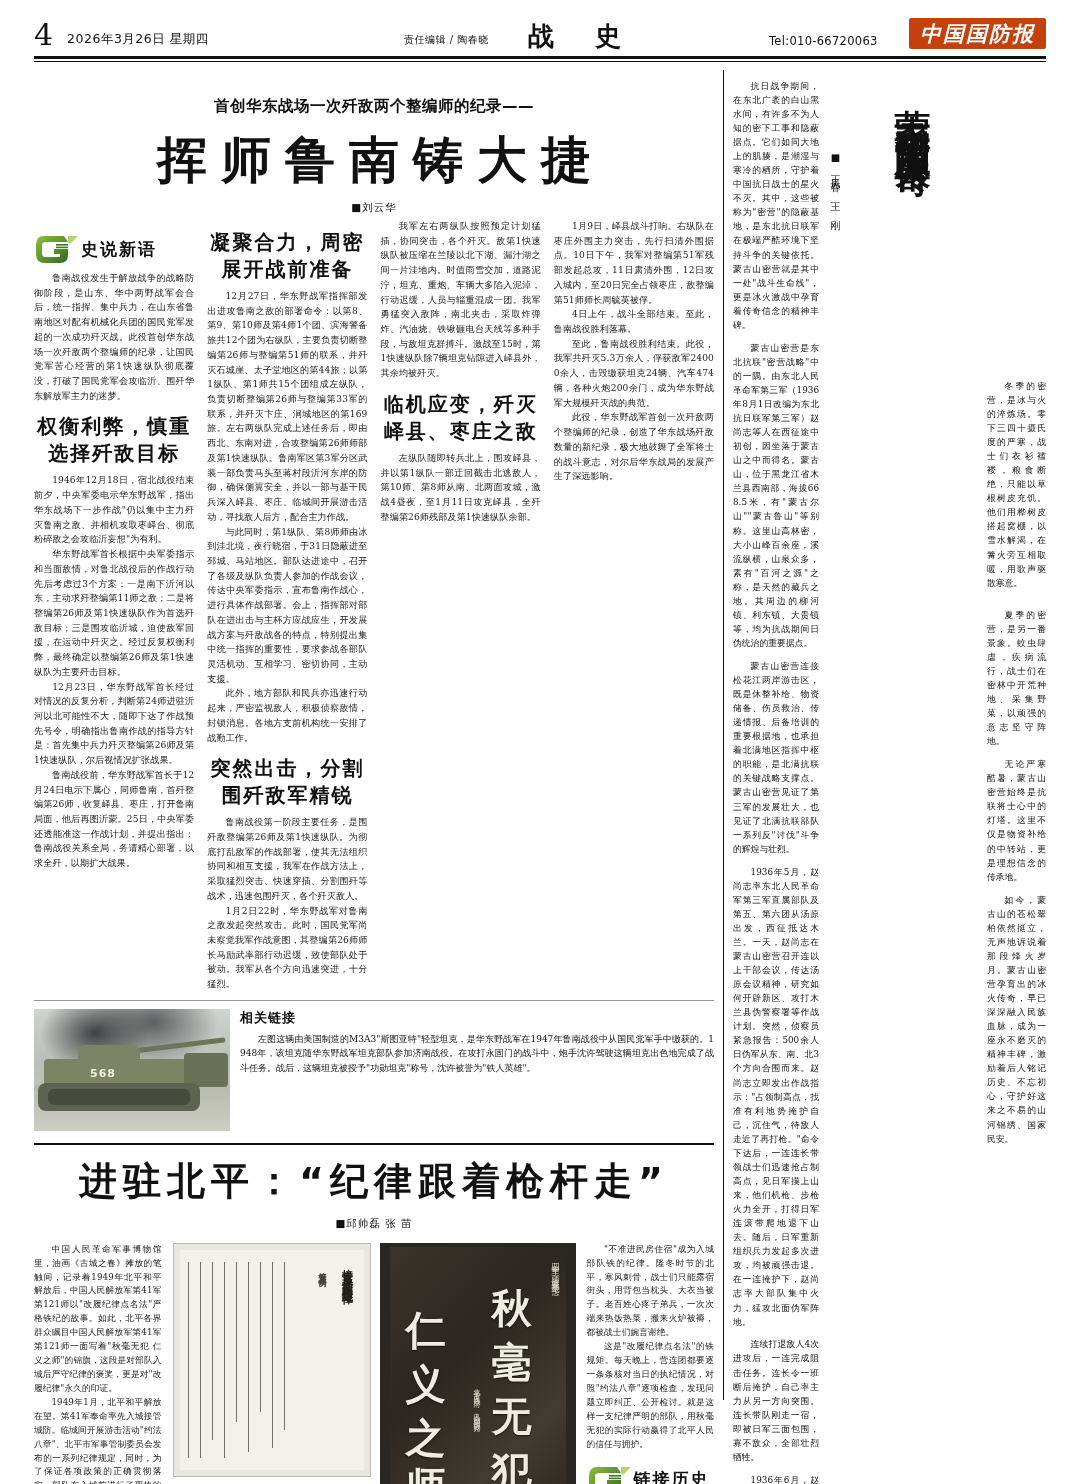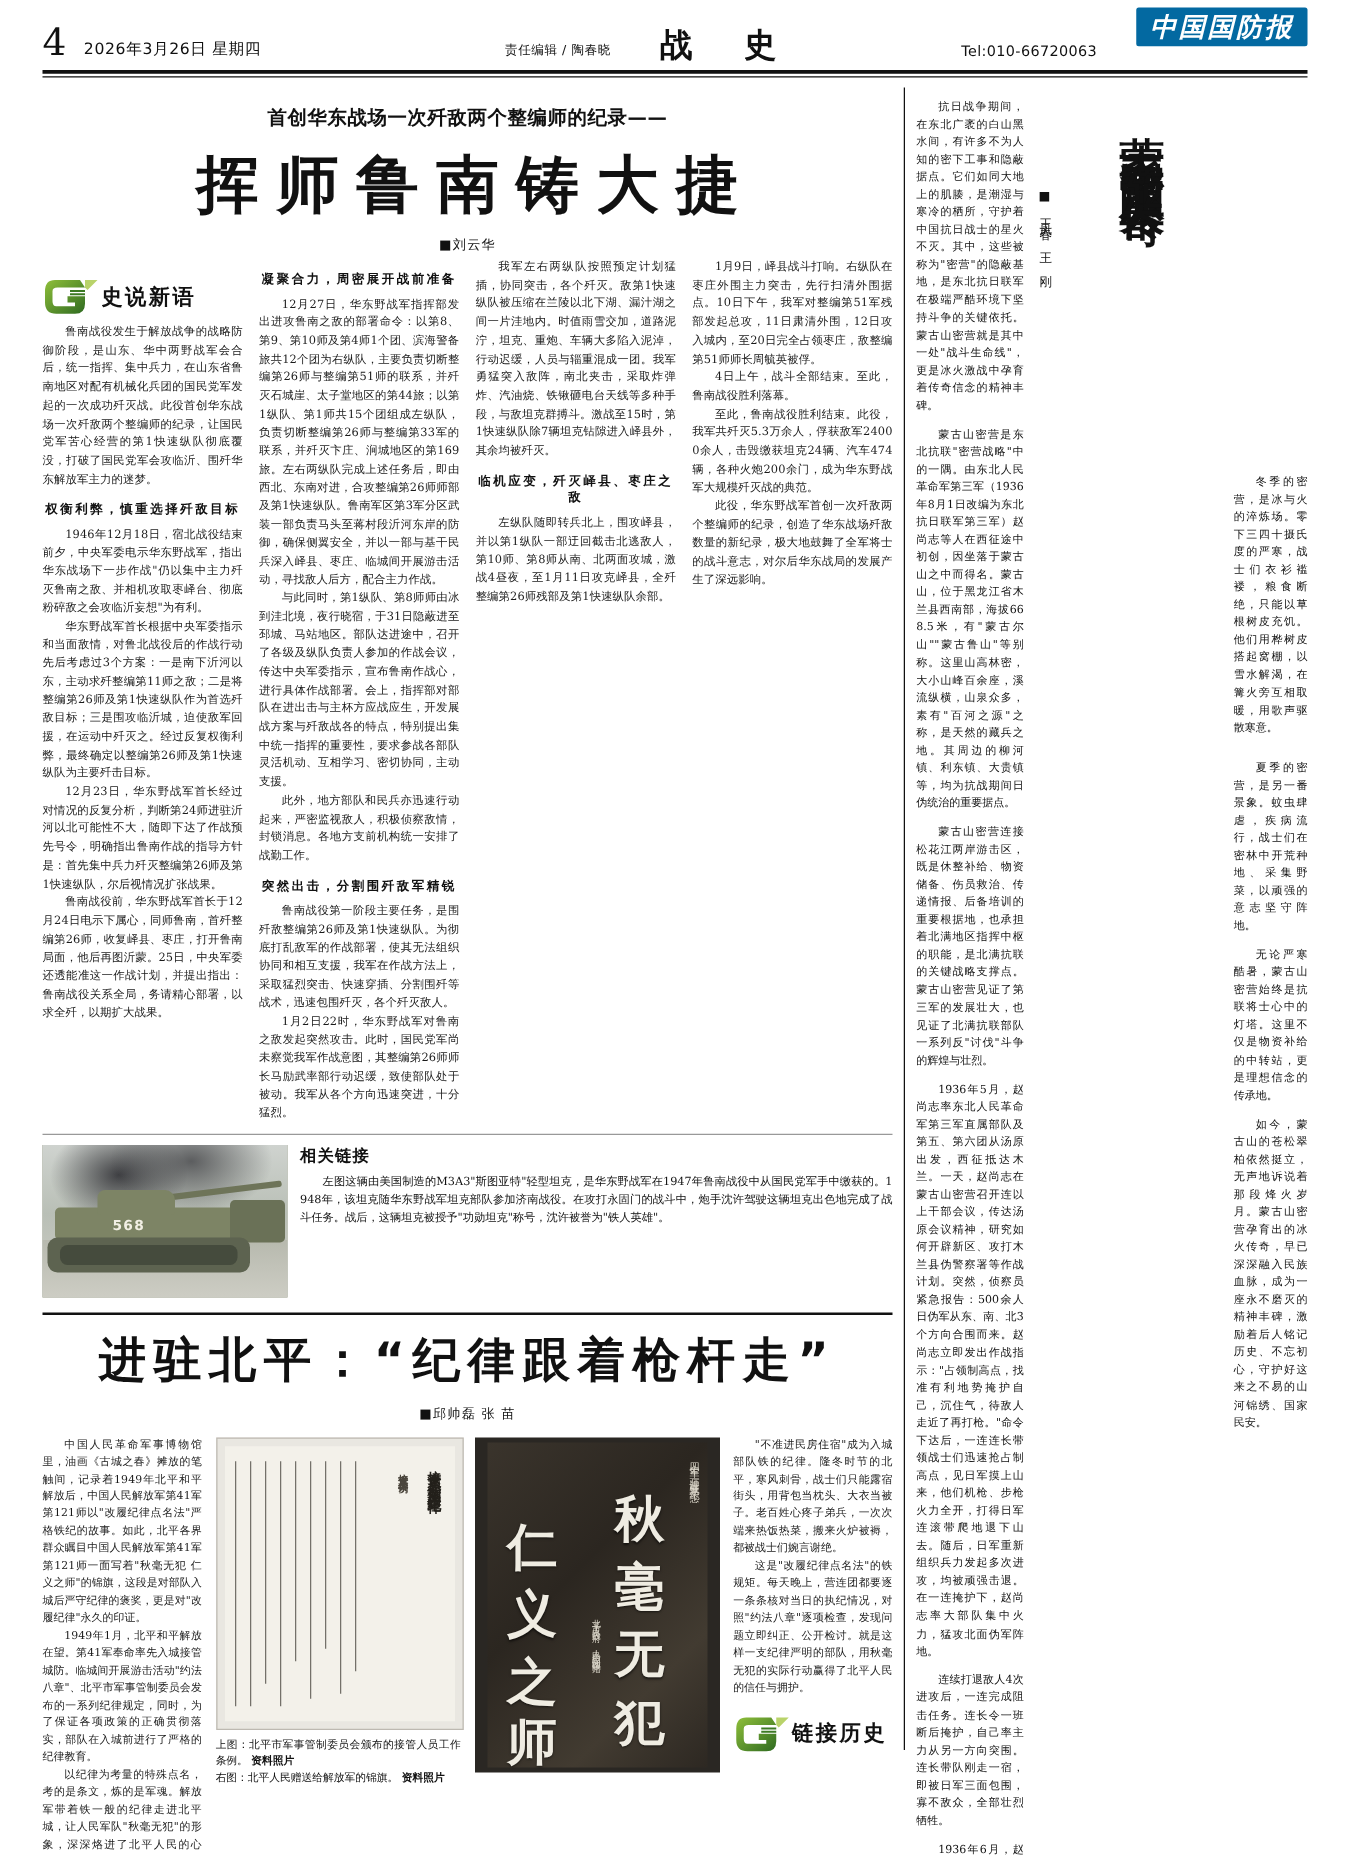--- a/index.html
+++ b/index.html
@@ -13,47 +13,47 @@
   }
   .page{position:relative;width:1080px;height:1484px;box-sizing:border-box;padding:0 34px;}
 
   
   .masthead{display:flex;align-items:flex-end;height:46px;padding-top:6px;position:relative;}
   .pageno{font-family:"DejaVu Serif","Liberation Serif",serif;font-size:30px;line-height:1;font-weight:400;color:#111;margin-right:14px;padding-bottom:2px;}
   .dateline{font-size:12.5px;letter-spacing:.5px;padding-bottom:4px;white-space:nowrap;}
   .editor{font-size:10px;padding-bottom:5px;position:absolute;left:370px;bottom:0;letter-spacing:.5px;}
   .section-title{position:absolute;left:494px;bottom:-2px;font-size:26px;font-weight:700;letter-spacing:16px;font-family:"DejaVu Sans","Liberation Sans",sans-serif;}
   .tel{position:absolute;left:735px;bottom:4px;font-size:11.5px;letter-spacing:.3px;}
-  .logo-box{position:absolute;right:0;top:6px;background:#0369a1;color:#fff;padding:5px 11px;border-radius:2px;}
+  .logo-box{position:absolute;right:0;top:18px;background:#c2410c;color:#fff;padding:5px 11px;border-radius:2px;}
   .logo-box span{font-family:"DejaVu Serif","Liberation Serif",serif;font-style:italic;font-weight:700;font-size:21px;letter-spacing:2px;line-height:1;display:block;}
 
   .rule-thick{height:3px;background:#111;margin-top:4px;}
   .rule-thin{height:1px;background:#111;margin-top:2px;}
 
   
   .body-grid{display:flex;margin-top:8px;height:1330px;}
   .zone-left{width:680px;flex:0 0 680px;position:relative;}
   .vrule{width:1px;background:#111;margin:0 9px;flex:0 0 1px;}
   .zone-right{flex:1;position:relative;}
 
   
-  .kicker{text-align:center;font-size:15.5px;font-weight:700;letter-spacing:.5px;margin-top:14px;}
+  .kicker{text-align:center;font-size:15.5px;font-weight:700;letter-spacing:.5px;margin-top:26px;}
   .headline-1{text-align:center;font-size:50px;font-weight:800;letter-spacing:14px;margin:16px 0 0 14px;line-height:1.08;}
   .byline{text-align:center;font-size:10.5px;margin-top:14px;letter-spacing:1px;}
 
   
   .badge{display:flex;align-items:center;gap:1px;margin:14px 0 6px 0;}
   .badge-mark{width:46px;height:32px;flex:0 0 46px;position:relative;}
   .badge-text{font-size:17px;font-weight:800;letter-spacing:2px;}
 
   
   .cols{display:flex;gap:13px;margin-top:4px;}
   .col{flex:1;min-width:0;}
   .col p{margin:0 0 0 0;text-align:justify;font-family:"DejaVu Serif","Liberation Serif",serif;font-size:9.1px;line-height:1.62;text-indent:2em;letter-spacing:.1px;word-break:break-all;color:#1a1a1a;}
-  .sub{font-size:10px;font-weight:800;letter-spacing:2px;line-height:1.35;margin:10px 0 6px 0;text-align:center;}
+  .sub{font-size:20px;font-weight:800;letter-spacing:2px;line-height:1.35;margin:10px 0 6px 0;text-align:center;}
 
   
   .relcard{display:flex;gap:10px;margin-top:8px;border-top:1px solid #999;padding-top:8px;}
   .relphoto{width:196px;height:122px;flex:0 0 196px;position:relative;overflow:hidden;background:#8a8f7d;}
   .relbody{flex:1;min-width:0;}
   .relbody h4{margin:0 0 5px 0;font-size:13px;font-weight:800;letter-spacing:1px;}
   .relbody p{font-family:"DejaVu Serif","Liberation Serif",serif;font-size:9px;line-height:1.62;text-indent:2em;text-align:justify;word-break:break-all;margin:0;}
 
   
   .hr2{height:2px;background:#111;margin:12px 0 0 0;}

